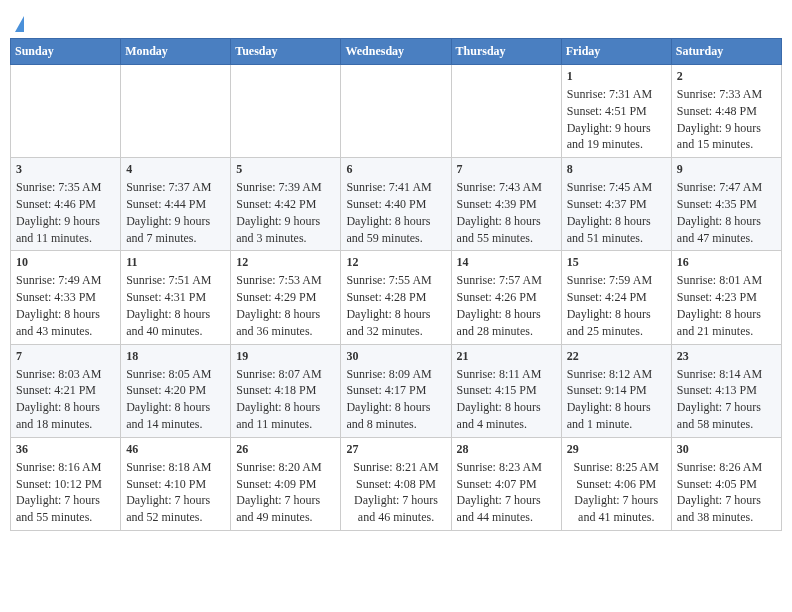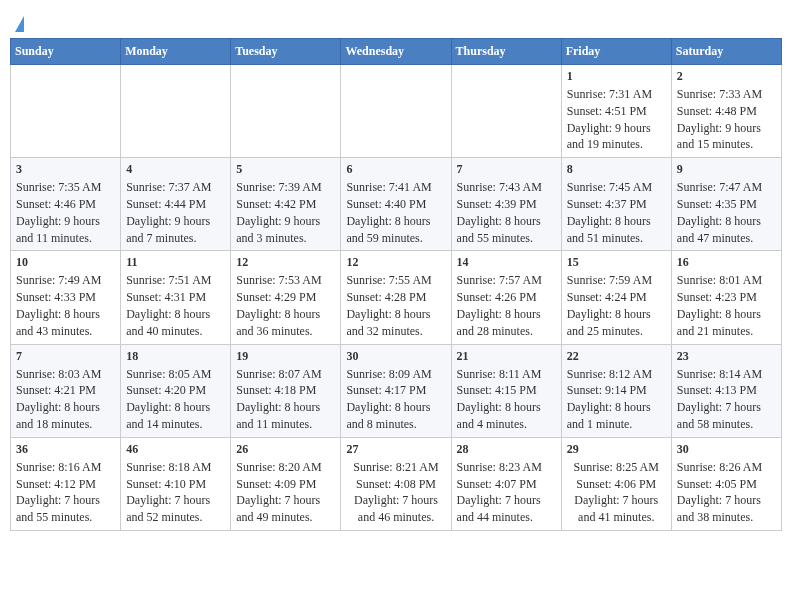--- a/index.html
+++ b/index.html
@@ -307,21 +307,21 @@
           <div class="day-info" style="white-space: pre-line;">Sunrise: 8:14 AM
 Sunset: 4:13 PM
 Daylight: 7 hours
 and 58 minutes.</div>
         </td>
       </tr>
       <tr>
         <td>
           <span class="day-number">36</span>
           <div class="day-info" style="white-space: pre-line;">Sunrise: 8:16 AM
-Sunset: 4:12 PM
+Sunset: 10:12 PM
 Daylight: 7 hours
 and 55 minutes.</div>
         </td>
         <td>
           <span class="day-number">46</span>
           <div class="day-info" style="white-space: pre-line;">Sunrise: 8:18 AM
 Sunset: 4:10 PM
 Daylight: 7 hours
 and 52 minutes.</div>
         </td>

